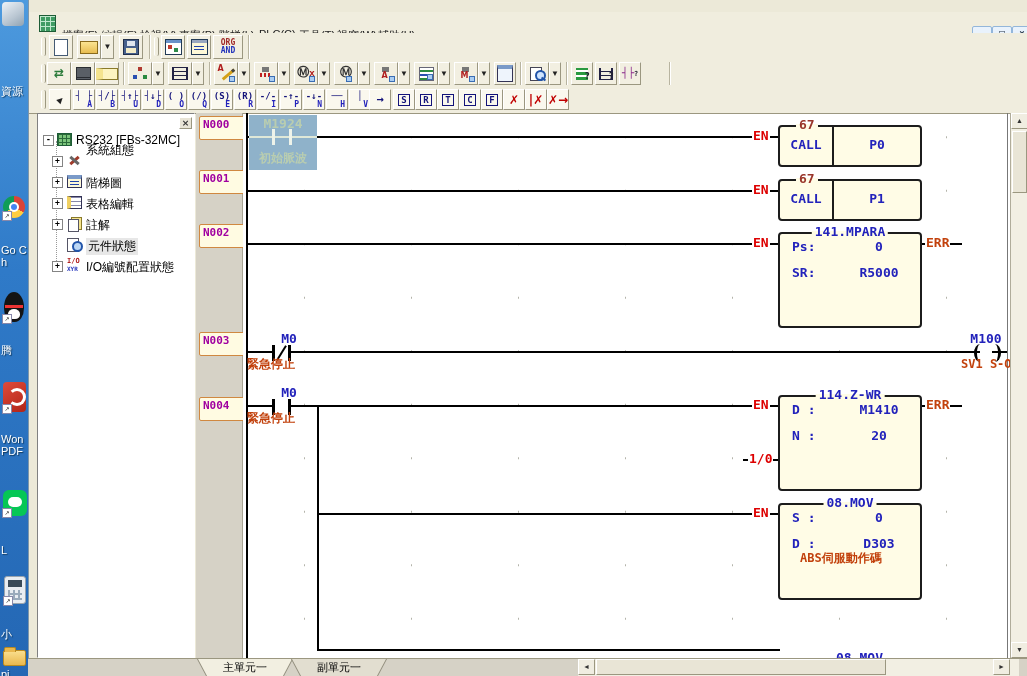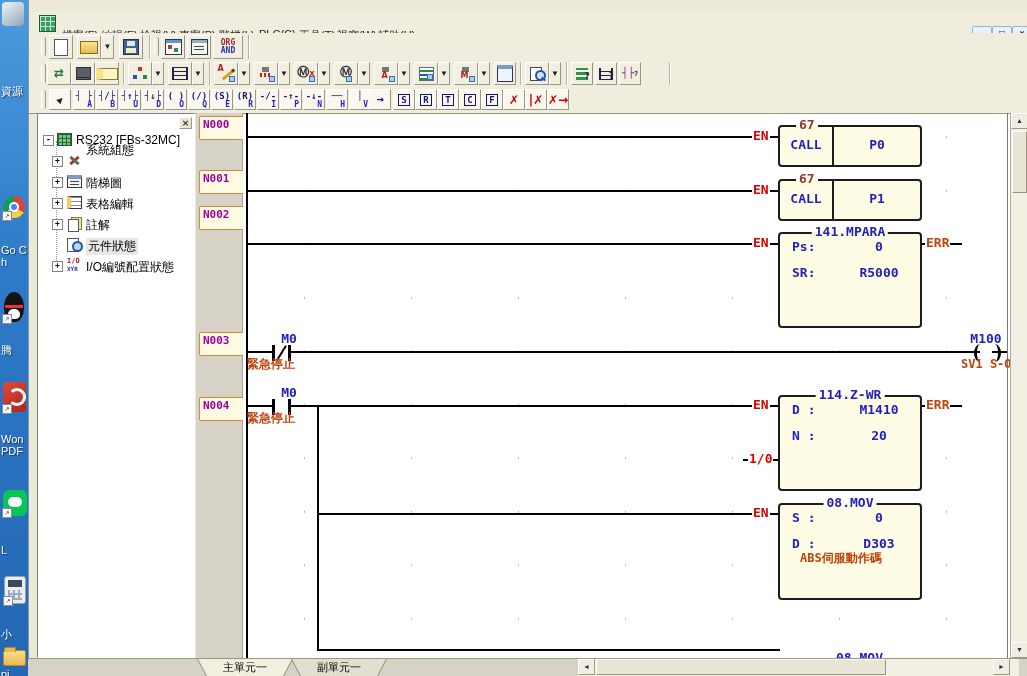--- a/index.html
+++ b/index.html
@@ -442,32 +442,39 @@
         <span class="abs" style="left:0;top:6px;font:bold 6px/7px 'DejaVu Sans Mono',monospace;color:#2233bb">XYR</span>
       </div>
       <span class="trow" style="left:48px;top:145px">I/O編號配置狀態</span>
     </div>
 
   </div>
 
   <div id="netcol">
     <div class="netbox" style="top:3px">N000</div>
     <div class="netbox" style="top:57px">N001</div>
-    <div class="netbox" style="top:93px">N002</div>
+    <div class="netbox" style="top:111px">N002</div>
     <div class="netbox" style="top:219px">N003</div>
     <div class="netbox" style="top:284px">N004</div>
   </div>
 
   <div id="canvas"></div>
 
   <div class="vwire" style="left:246px;top:113px;height:545px"></div>
   <div class="vwire" style="left:1007px;top:113px;height:545px;width:1px;background:#777"></div>
 
   <div class="wire" style="left:247px;top:136px;width:531px"></div>
   <span class="mono redt enlbl" style="left:752px;top:129px">EN</span>
+  <div class="abs" style="left:249px;top:115px;width:68px;height:55px;background:#8fb2ca">
+    <span class="mono" style="position:absolute;left:0;top:2px;width:100%;text-align:center;color:#b9cdb0">M1924</span>
+    <div class="abs" style="left:0;top:21px;width:100%;height:2px;background:#dfe8d8"></div>
+    <div class="cbar" style="left:23px;top:14px;background:#eef3ea"></div>
+    <div class="cbar" style="left:40px;top:14px;background:#eef3ea"></div>
+    <span class="mono" style="position:absolute;left:0;top:36px;width:100%;text-align:center;font-size:12px;color:#b9cdb0">初始脈波</span>
+  </div>
   <div class="block" style="left:778px;top:125px;width:144px;height:42px">
     <div class="abs" style="left:52px;top:0;bottom:0;width:2px;background:#1c1c1c"></div>
     <span class="bhead" style="left:16px;color:#99352a">67</span>
     <span class="mono" style="position:absolute;left:0;width:52px;top:11px;text-align:center">CALL</span>
     <span class="mono" style="position:absolute;left:54px;right:0;top:11px;text-align:center">P0</span>
   </div>
 
   <div class="wire" style="left:247px;top:190px;width:531px"></div>
   <span class="mono redt enlbl" style="left:752px;top:183px">EN</span>
   <div class="block" style="left:778px;top:179px;width:144px;height:42px">

